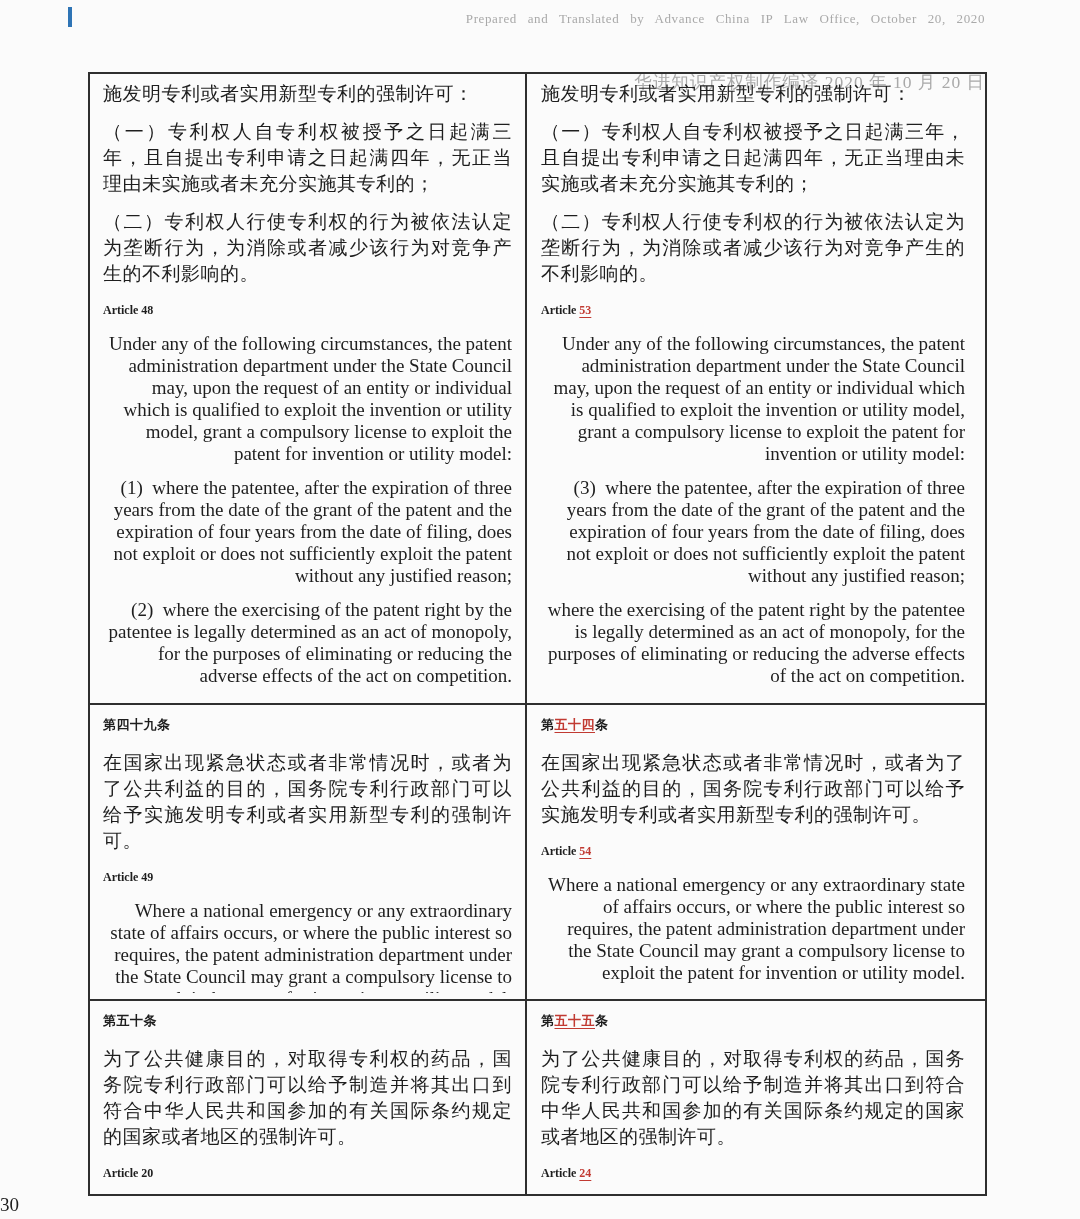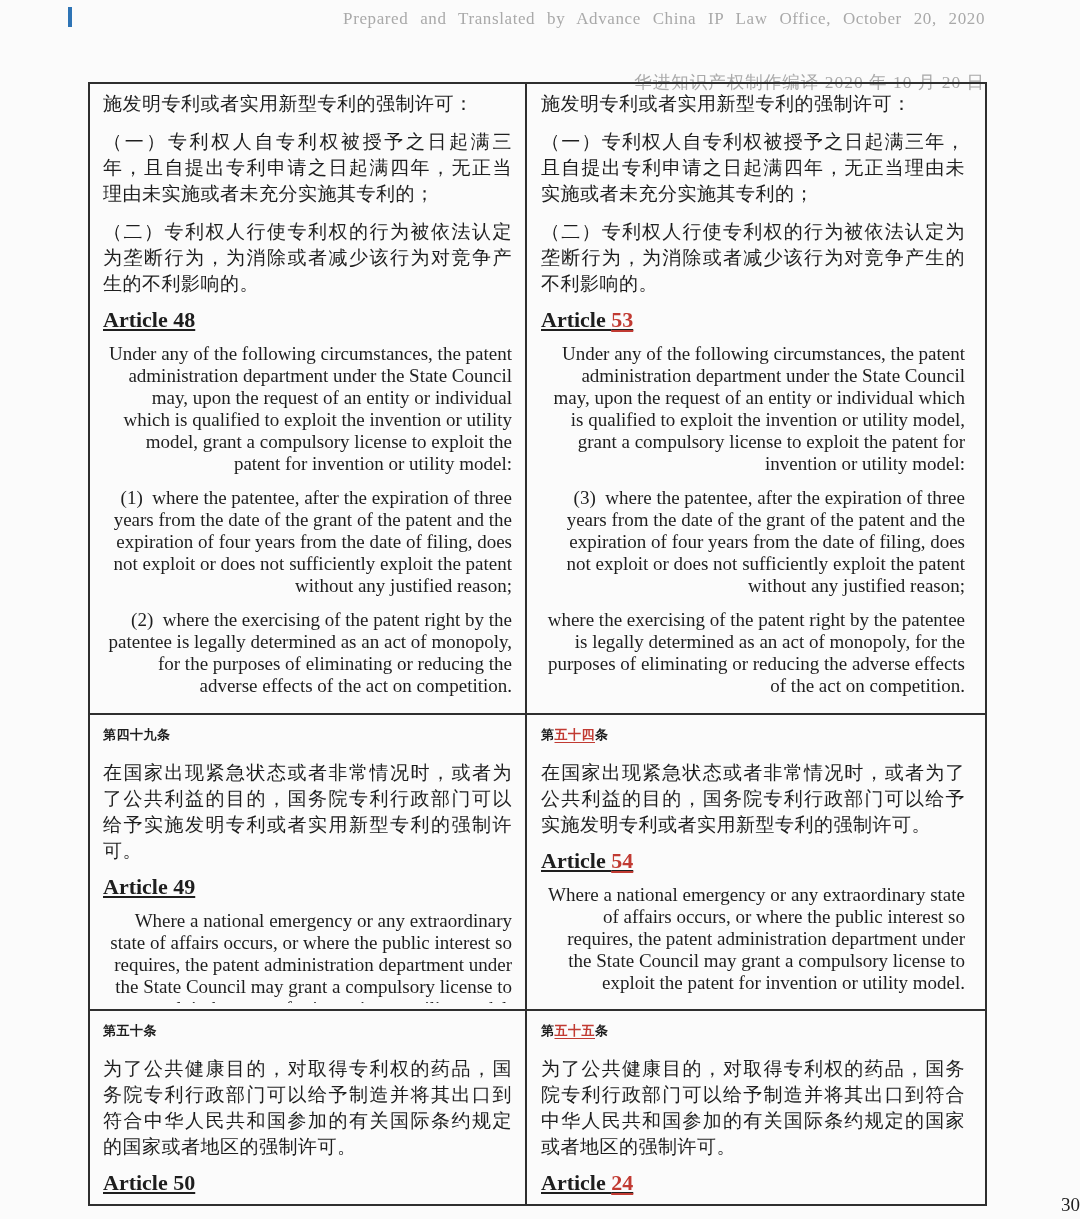--- a/index.html
+++ b/index.html
@@ -20,51 +20,51 @@
   }
   .cursor-bar{
     position:absolute;left:68px;top:7px;width:4px;height:20px;
     background:var(--blue);
   }
   .header{
     position:absolute;top:6px;right:95px;width:760px;
     text-align:right;color:var(--hgray);
   }
   .header .h1{
-    font-size:17px;line-height:26px;word-spacing:7px;letter-spacing:.6px;
+    font-size:13px;line-height:26px;word-spacing:7px;letter-spacing:.6px;
   }
   .header .h2{
     font-size:17.5px;line-height:26px;letter-spacing:1px;margin-top:37px;
   }
   table.doc{
-    position:absolute;left:88px;top:82px;width:897px;
+    position:absolute;left:88px;top:72px;width:897px;
     border-collapse:collapse;table-layout:fixed;
   }
   table.doc col.c1{width:437px;}
   table.doc col.c2{width:460px;}
   table.doc td{
     border:2px solid var(--line);
     vertical-align:top;
     padding:7px 13px 6px 13px;
   }
   table.doc td.right-cell{padding:7px 20px 6px 14px;}
   tr.row-0 .cellwrap{height:616px;}
   tr.row-1 .cellwrap{height:281px;}
   tr.row-2 .cellwrap{height:180px;}
   .cellwrap{overflow:hidden;}
   .para{margin:0 0 12px 0;}
   .para:last-child{margin-bottom:0;}
   .cn{font-size:19px;line-height:26px;text-align:justify;letter-spacing:.5px;}
   .cnb{font-size:13px;line-height:26px;font-weight:bold;letter-spacing:.5px;}
   .en{font-size:19px;line-height:22px;text-align:right;}
-  .enb{font-size:22px;line-height:22px;font-weight:bold;text-decoration:underline;}
+  .enb{font-size:12px;line-height:22px;font-weight:bold;}
   .rev{color:var(--rev);text-decoration:underline;text-underline-offset:3px;}
   .footer{
     position:absolute;left:0;top:1192px;width:1080px;
-    text-align:right;
+    text-align:left;
   }
   .footer span{font-size:19px;line-height:26px;}
 </style>
 </head>
 <body>
 
 <div class="cursor-bar"></div>
 
 <div class="header">
   <div class="h1">Prepared and Translated by Advance China IP Law Office, October 20, 2020</div>
@@ -117,21 +117,21 @@
             <p class="para enb"><span>Article </span><span class="rev">54</span></p>
             <p class="para en"><span>Where a national emergency or any extraordinary state of affairs occurs, or where the public interest so requires, the patent administration department under the State Council may grant a compulsory license to exploit the patent for invention or utility model.</span></p>
           </div>
         </td>
       </tr>
       <tr class="row-2">
         <td class="left-cell">
           <div class="cellwrap">
             <p class="para cnb"><span>第五十条</span></p>
             <p class="para cn"><span>为了公共健康目的，对取得专利权的药品，国务院专利行政部门可以给予制造并将其出口到符合中华人民共和国参加的有关国际条约规定的国家或者地区的强制许可。</span></p>
-            <p class="para enb"><span>Article 50</span></p>
+            <p class="para enb"><span>Article 20</span></p>
           </div>
         </td>
         <td class="right-cell">
           <div class="cellwrap">
             <p class="para cnb"><span>第</span><span class="rev">五十五</span><span>条</span></p>
             <p class="para cn"><span>为了公共健康目的，对取得专利权的药品，国务院专利行政部门可以给予制造并将其出口到符合中华人民共和国参加的有关国际条约规定的国家或者地区的强制许可。</span></p>
             <p class="para enb"><span>Article </span><span class="rev">24</span></p>
           </div>
         </td>
       </tr>

